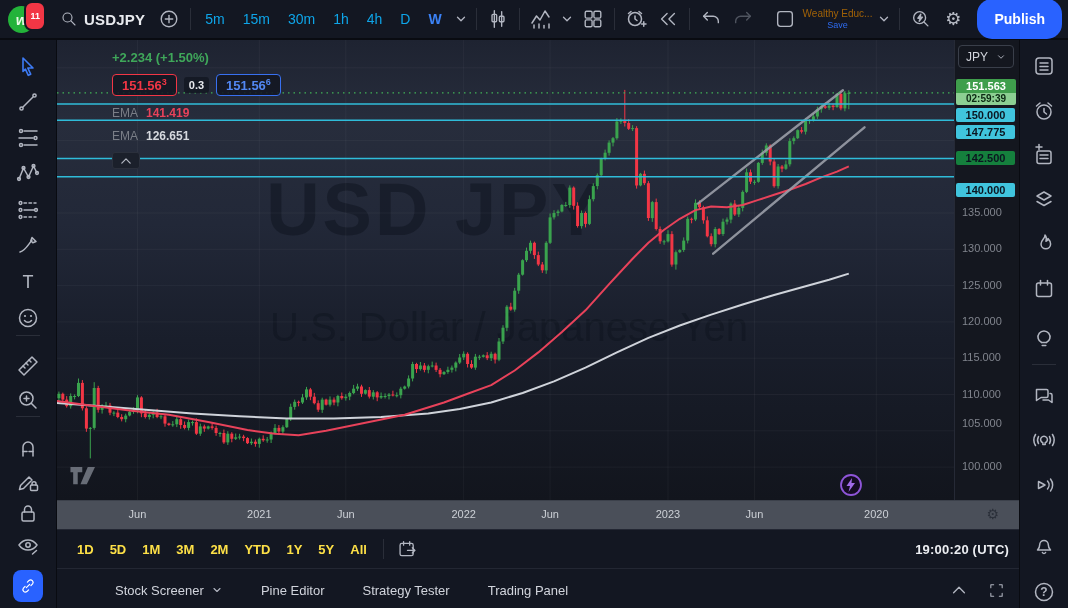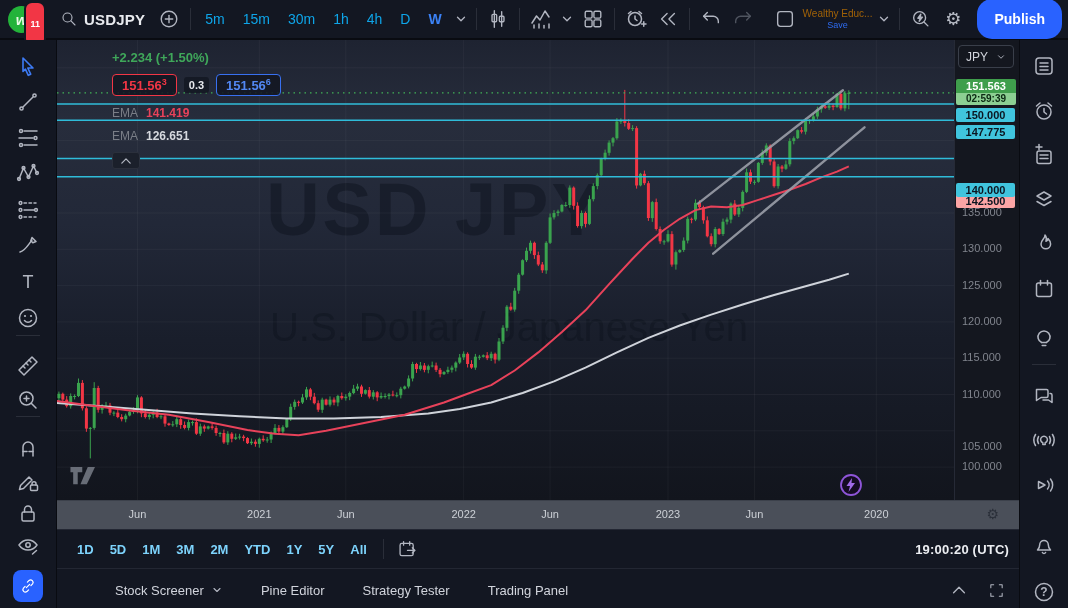--- a/index.html
+++ b/index.html
@@ -3,21 +3,21 @@
 <meta charset="utf-8">
 <style>
   html,body{margin:0;padding:0;background:#131722;width:1068px;height:608px;overflow:hidden;
     font-family:"Liberation Sans",sans-serif;color:#d1d4dc;-webkit-font-smoothing:antialiased;}
   .app{display:flex;flex-direction:column;width:1068px;height:608px;}
   
   .topbar{height:38px;background:#131722;border-bottom:2px solid #090b11;display:flex;align-items:center;padding:0 6px 0 8px;flex:0 0 auto;}
   .logo-wrap{position:relative;width:34px;height:30px;margin-right:10px;cursor:pointer;}
   .logo-circle{width:27px;height:27px;border-radius:50%;background:#23b33a;display:flex;align-items:center;justify-content:center;margin-top:2px;}
   .logo-circle span{color:#eafbe7;font-weight:bold;font-style:italic;font-size:15px;}
-  .badge{position:absolute;top:-3px;right:-4px;background:#f23645;color:#fff;font-size:9px;font-weight:bold;border-radius:8px;padding:16px 4px;border:2px solid #131722;}
+  .badge{position:absolute;top:-3px;right:-4px;background:#f23645;color:#fff;font-size:9px;font-weight:bold;border-radius:8px;padding:8px 4px;border:2px solid #131722;}
   .symbol-search{display:flex;align-items:center;gap:6px;padding:0 8px;height:30px;border-radius:4px;cursor:pointer;}
   .symbol-name{font-size:15px;font-weight:bold;color:#e8eaee;letter-spacing:.2px;}
   .tb-icon{display:flex;align-items:center;justify-content:center;width:32px;height:30px;border-radius:4px;cursor:pointer;color:#b7bbc5;}
   .tb-icon.narrow{width:20px;}
   .tb-icon.dim svg{stroke:#4f545f;}
   .sep{width:1px;height:22px;background:#2a2e39;margin:0 5px;flex:0 0 auto;}
   .tf-group{display:flex;align-items:center;}
   .tf{padding:0 9px;font-size:14px;color:#0ea5e9;height:30px;display:flex;align-items:center;border-radius:4px;cursor:pointer;}
   .tf.active{color:#3b82f6;font-weight:bold;}
   .flex-spacer{flex:1;}
@@ -63,21 +63,21 @@
   .ax-level{position:absolute;left:1px;width:59px;background:#40c4dd;color:#0b1520;text-align:center;border-radius:2px;padding:1px 0;font-weight:600;}
   .cur-label{position:absolute;left:1px;width:60px;border-radius:2px;overflow:hidden;text-align:center;z-index:4;}
   .cur-price{background:#3f9e4c;color:#fff;font-weight:bold;padding:1px 0;}
   .cur-count{background:#8ccf92;color:#0c2913;font-size:10px;font-weight:bold;padding:0 0 1px;}
   
   .time-axis{height:28px;background:#4a4f59;position:relative;flex:0 0 auto;border-top:1px solid #3c414b;}
   .x-label{position:absolute;top:7px;width:40px;text-align:center;font-size:11px;color:#ccd0d6;}
   .ta-gear{position:absolute;right:20px;top:5px;color:#2b303a;font-family:"DejaVu Sans",sans-serif;font-size:14px;}
   
   .status-bar{height:38px;border-top:1px solid #232733;display:flex;align-items:center;padding:0 8px 0 12px;flex:0 0 auto;background:#131722;}
-  .range-btn{padding:0 8px;font-size:13px;font-weight:600;color:#7dd3fc;height:26px;display:flex;align-items:center;border-radius:4px;cursor:pointer;}
+  .range-btn{padding:0 8px;font-size:13px;font-weight:600;color:#fde047;height:26px;display:flex;align-items:center;border-radius:4px;cursor:pointer;}
   .sb-sep{width:1px;height:20px;background:#2a2e39;margin:0 8px;}
   .clock{margin-left:auto;font-size:13px;font-weight:bold;color:#eceef2;letter-spacing:.2px;padding-right:2px;cursor:pointer;}
   
   .bottom-bar{height:42px;border-top:1px solid #232733;display:flex;align-items:center;padding:0 14px 0 58px;gap:38px;background:#131722;flex:0 0 auto;}
   .tab{display:flex;align-items:center;gap:7px;font-size:13px;color:#d1d4dc;cursor:pointer;white-space:nowrap;}
   .bb-icons{margin-left:auto;display:flex;align-items:center;gap:20px;color:#9598a1;}
   .bb-icons .bb-ic{cursor:pointer;display:flex;}
   
   .right-sidebar{width:48px;flex:0 0 auto;position:relative;background:#131722;border-left:1px solid #090b11;}
   .rs-icon{position:absolute;left:12px;width:24px;height:24px;cursor:pointer;}
@@ -816,25 +816,25 @@
                 <path d="M4 6l4 4 4-4"></path>
               </svg>
           </div>
           <div id="axis-labels">
               <div class="ax-grid" style="top: 166px;">135.000</div>
               <div class="ax-grid" style="top: 202.3px;">130.000</div>
               <div class="ax-grid" style="top: 238.6px;">125.000</div>
               <div class="ax-grid" style="top: 274.9px;">120.000</div>
               <div class="ax-grid" style="top: 311.2px;">115.000</div>
               <div class="ax-grid" style="top: 347.5px;">110.000</div>
-              <div class="ax-grid" style="top: 400px;">105.000</div>
+              <div class="ax-grid" style="top: 377px;">105.000</div>
               <div class="ax-grid" style="top: 420.1px;">100.000</div>
               <div class="ax-level" style="background: rgb(64, 196, 221); top: 68.2526px;">150.000</div>
               <div class="ax-level" style="background: rgb(64, 196, 221); top: 85.2526px;">147.775</div>
-              <div class="ax-level" style="background: #fca5a5; top: 111.05px; margin-top: 43px;">142.500</div>
+              <div class="ax-level" style="background: #15803d; top: 111.05px;">142.500</div>
               <div class="ax-level" style="background: rgb(64, 196, 221); top: 143px;">140.000</div>
             </div>
           <div class="cur-label" id="cur-label" style="top: 39.2526px;">
             <div class="cur-price">151.563</div>
             <div class="cur-count">02:59:39</div>
           </div>
         </div>
       </div>
       <div class="time-axis">
         <div id="x-labels">

